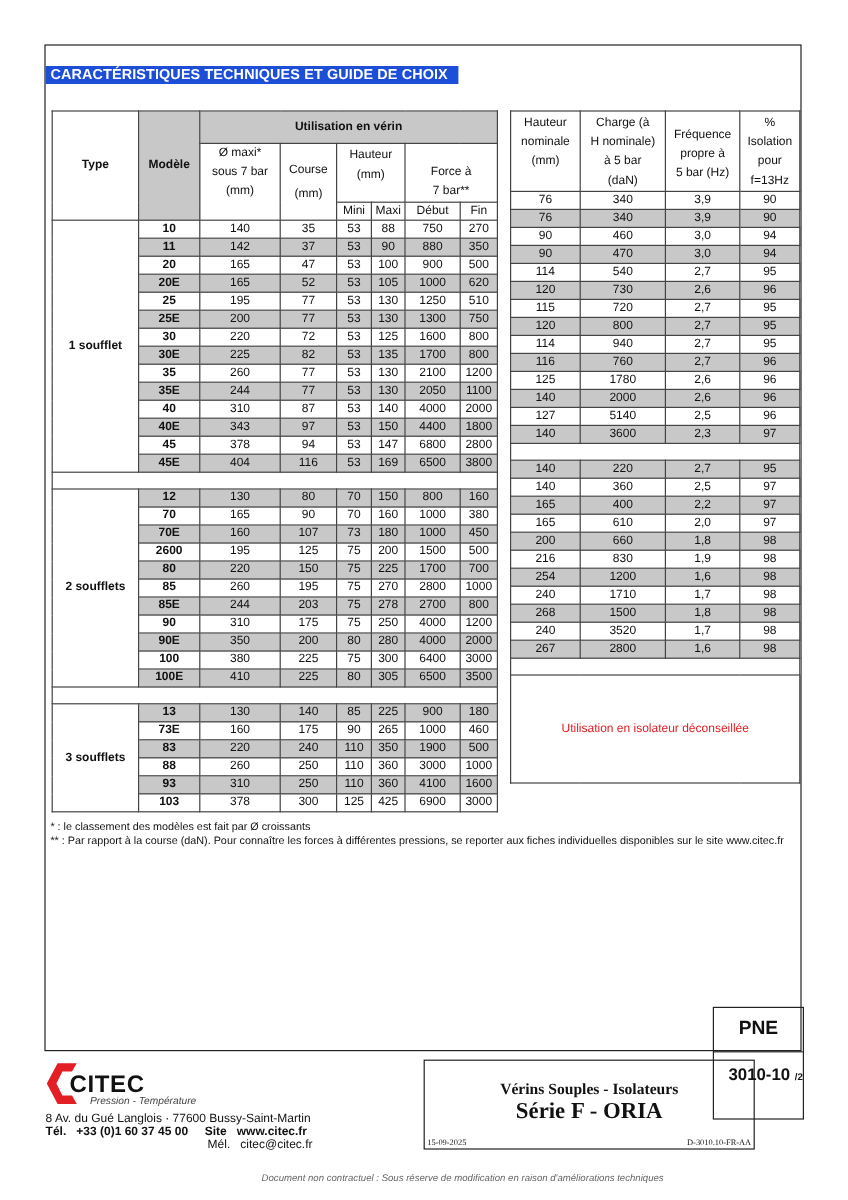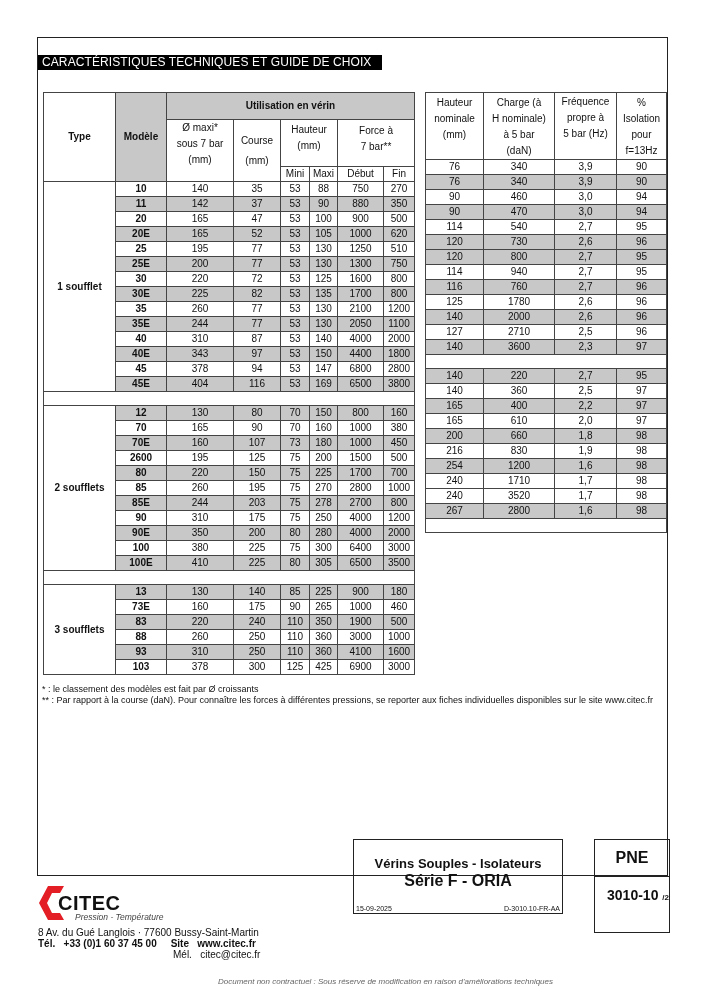--- a/index.html
+++ b/index.html
@@ -1,33 +1,33 @@
 <!DOCTYPE html>
 <html><head>
 <meta charset="utf-8">
 <style>
   html, body { margin:0; padding:0; background:#fff; }
   body { width:707px; height:1000px; position:relative; font-family:"Liberation Sans", sans-serif; color:#111; overflow:hidden; }
   .frame { position:absolute; left:37px; top:37px; width:631px; height:839px; border:1.5px solid #222; box-sizing:border-box; }
-  .section-title { position:absolute; left:38px; top:55px; width:344px; height:15px; background:#000000; color:#fff; font-weight:normal; font-size:12px; line-height:15px; padding-left:4px; box-sizing:border-box; letter-spacing:0.1px; }
+  .section-title { position:absolute; left:38px; top:55px; width:344px; height:15px; background:#1d4ed8; color:#fff; font-weight:bold; font-size:12px; line-height:15px; padding-left:4px; box-sizing:border-box; letter-spacing:0.1px; }
   table { border-collapse:collapse; position:absolute; font-size:10px; }
   td, th { border:1px solid #444; text-align:center; padding:0; height:14px; line-height:14px; font-weight:normal; }
   .gray { background:#c8c8c8; }
   .bold { font-weight:bold; }
   .hdr { font-weight:bold; font-size:10px; }
   .lt { left:43px; top:92px; }
   .rt { left:425px; top:92px; }
   .spacer td { height:13px; background:#fff; }
   .footnotes { position:absolute; left:42px; top:684px; font-size:9px; line-height:11px; color:#111; width:620px; }
   .logo { position:absolute; left:38px; top:884px; width:140px; height:40px; }
   .addr { position:absolute; left:38px; top:927px; font-size:10px; line-height:11px; }
   .addr .b { font-weight:bold; }
-  .titlebox { position:absolute; left:353px; top:839px; width:210px; height:75px; border:1.5px solid #222; box-sizing:border-box; }
+  .titlebox { position:absolute; left:353px; top:883px; width:276px; height:75px; border:1.5px solid #222; box-sizing:border-box;font-family:Liberation Serif, serif; }
   .tb-sub { position:absolute; top:16px; width:100%; text-align:center; font-weight:bold; font-size:13px; }
-  .tb-main { position:absolute; top:32px; width:100%; text-align:center; font-weight:bold; font-size:16px; }
+  .tb-main { position:absolute; top:32px; width:100%; text-align:center; font-weight:bold; font-size:19px; }
   .tb-date { position:absolute; left:2px; bottom:1px; font-size:7px; }
   .tb-ref { position:absolute; right:2px; bottom:1px; font-size:7px; }
   .pnebox { position:absolute; left:594px; top:839px; width:76px; height:94px; border:1.5px solid #222; box-sizing:border-box; }
   .pne-top { height:36px; border-bottom:1.5px solid #222; text-align:center; font-weight:bold; font-size:16px; line-height:36px; }
   .pne-bot { text-align:right; font-weight:bold; font-size:14px; line-height:36px; }
   .pne-bot small { font-size:8px; }
   .disclaimer { position:absolute; left:0; width:707px; top:977px; text-align:center; font-style:italic; font-size:8px; color:#666;margin-left:32px; }
   .redtext { color:#e31e24; font-size:10px; }
 </style>
 </head>
@@ -60,21 +60,21 @@
         <div>(mm)</div>
       </th>
       <th rowspan="2" style="line-height:20px">
         <div>Course</div>
         <div>(mm)</div>
       </th>
       <th colspan="2" style="height:44px;line-height:16px;vertical-align:top;padding-top:2px">
         <div>Hauteur</div>
         <div>(mm)</div>
       </th>
-      <th colspan="2" style="line-height:16px;vertical-align:top;padding-top:3px">
+      <th colspan="2" style="line-height:16px;vertical-align:top;padding-top:16px">
         <div>Force à</div>
         <div>7 bar**</div>
       </th>
     </tr>
     <tr>
       <th>Mini</th>
       <th>Maxi</th>
       <th>Début</th>
       <th>Fin</th>
     </tr>
@@ -384,21 +384,21 @@
         <div>Hauteur</div>
         <div>nominale</div>
         <div>(mm)</div>
       </th>
       <th style="line-height:16px;vertical-align:top;padding-top:2px">
         <div>Charge (à</div>
         <div>H nominale)</div>
         <div>à 5 bar</div>
         <div>(daN)</div>
       </th>
-      <th style="line-height:16px;vertical-align:top;padding-top:1px">
+      <th style="line-height:16px;vertical-align:top;padding-top:12px">
         <div>Fréquence</div>
         <div>propre à</div>
         <div>5 bar (Hz)</div>
       </th>
       <th style="line-height:16px;vertical-align:top;padding-top:2px">
         <div>%</div>
         <div>Isolation</div>
         <div>pour</div>
         <div>f=13Hz</div>
       </th>
@@ -435,20 +435,26 @@
         <td>2,7</td>
         <td>95</td>
       </tr>
       <tr>
         <td class="gray">120</td>
         <td class="gray">730</td>
         <td class="gray">2,6</td>
         <td class="gray">96</td>
       </tr>
       <tr>
+        <td>115</td>
+        <td>720</td>
+        <td>2,7</td>
+        <td>95</td>
+      </tr>
+      <tr>
         <td class="gray">120</td>
         <td class="gray">800</td>
         <td class="gray">2,7</td>
         <td class="gray">95</td>
       </tr>
       <tr>
         <td>114</td>
         <td>940</td>
         <td>2,7</td>
         <td>95</td>
@@ -466,21 +472,21 @@
         <td>96</td>
       </tr>
       <tr>
         <td class="gray">140</td>
         <td class="gray">2000</td>
         <td class="gray">2,6</td>
         <td class="gray">96</td>
       </tr>
       <tr>
         <td>127</td>
-        <td>2710</td>
+        <td>5140</td>
         <td>2,5</td>
         <td>96</td>
       </tr>
       <tr>
         <td class="gray">140</td>
         <td class="gray">3600</td>
         <td class="gray">2,3</td>
         <td class="gray">97</td>
       </tr>
       <tr class="spacer">
@@ -528,33 +534,42 @@
         <td class="gray">1,6</td>
         <td class="gray">98</td>
       </tr>
       <tr>
         <td>240</td>
         <td>1710</td>
         <td>1,7</td>
         <td>98</td>
       </tr>
       <tr>
+        <td class="gray">268</td>
+        <td class="gray">1500</td>
+        <td class="gray">1,8</td>
+        <td class="gray">98</td>
+      </tr>
+      <tr>
         <td>240</td>
         <td>3520</td>
         <td>1,7</td>
         <td>98</td>
       </tr>
       <tr>
         <td class="gray">267</td>
         <td class="gray">2800</td>
         <td class="gray">1,6</td>
         <td class="gray">98</td>
       </tr>
       <tr class="spacer">
         <td colspan="4"></td>
+      </tr>
+      <tr>
+        <td colspan="4" class="redtext" style="height: 89px;">Utilisation en isolateur déconseillée</td>
       </tr>
     </tbody>
 </table>
 
 <div class="footnotes">
   <div>* : le classement des modèles est fait par Ø croissants</div>
   <div>** : Par rapport à la course (daN). Pour connaître les forces à différentes pressions, se reporter aux fiches individuelles disponibles sur le site www.citec.fr</div>
 </div>
 
 <div class="logo">

